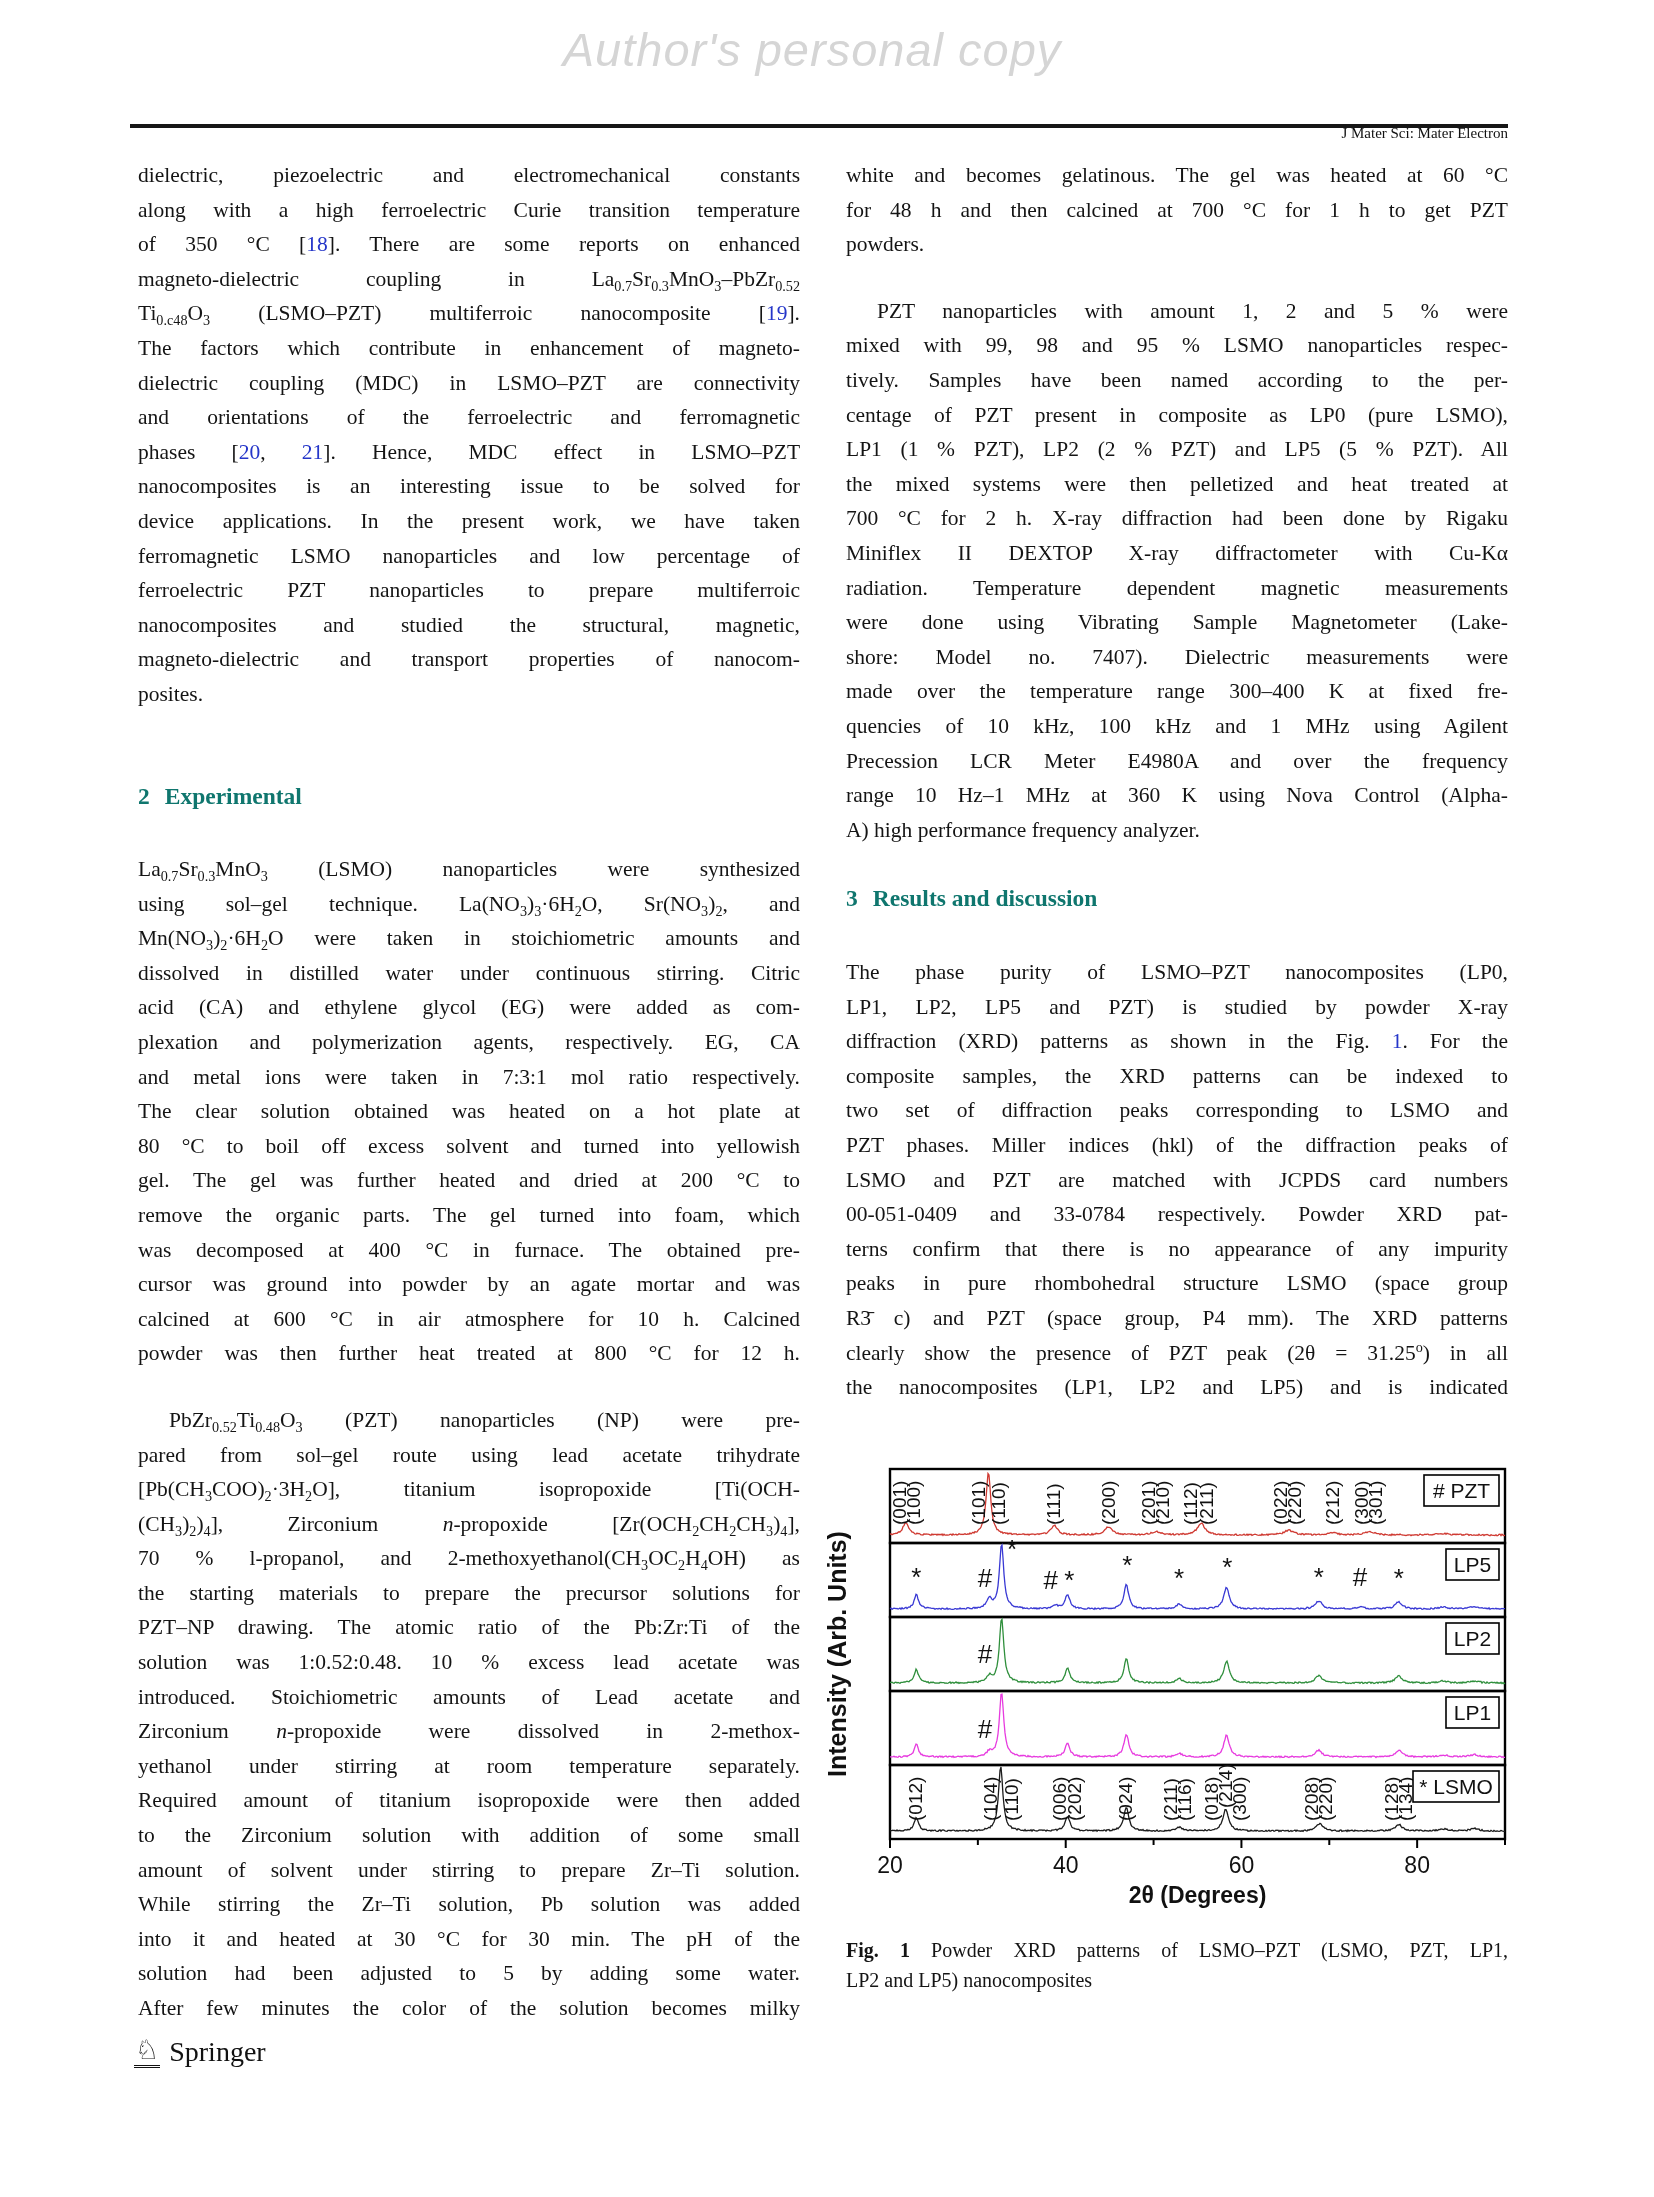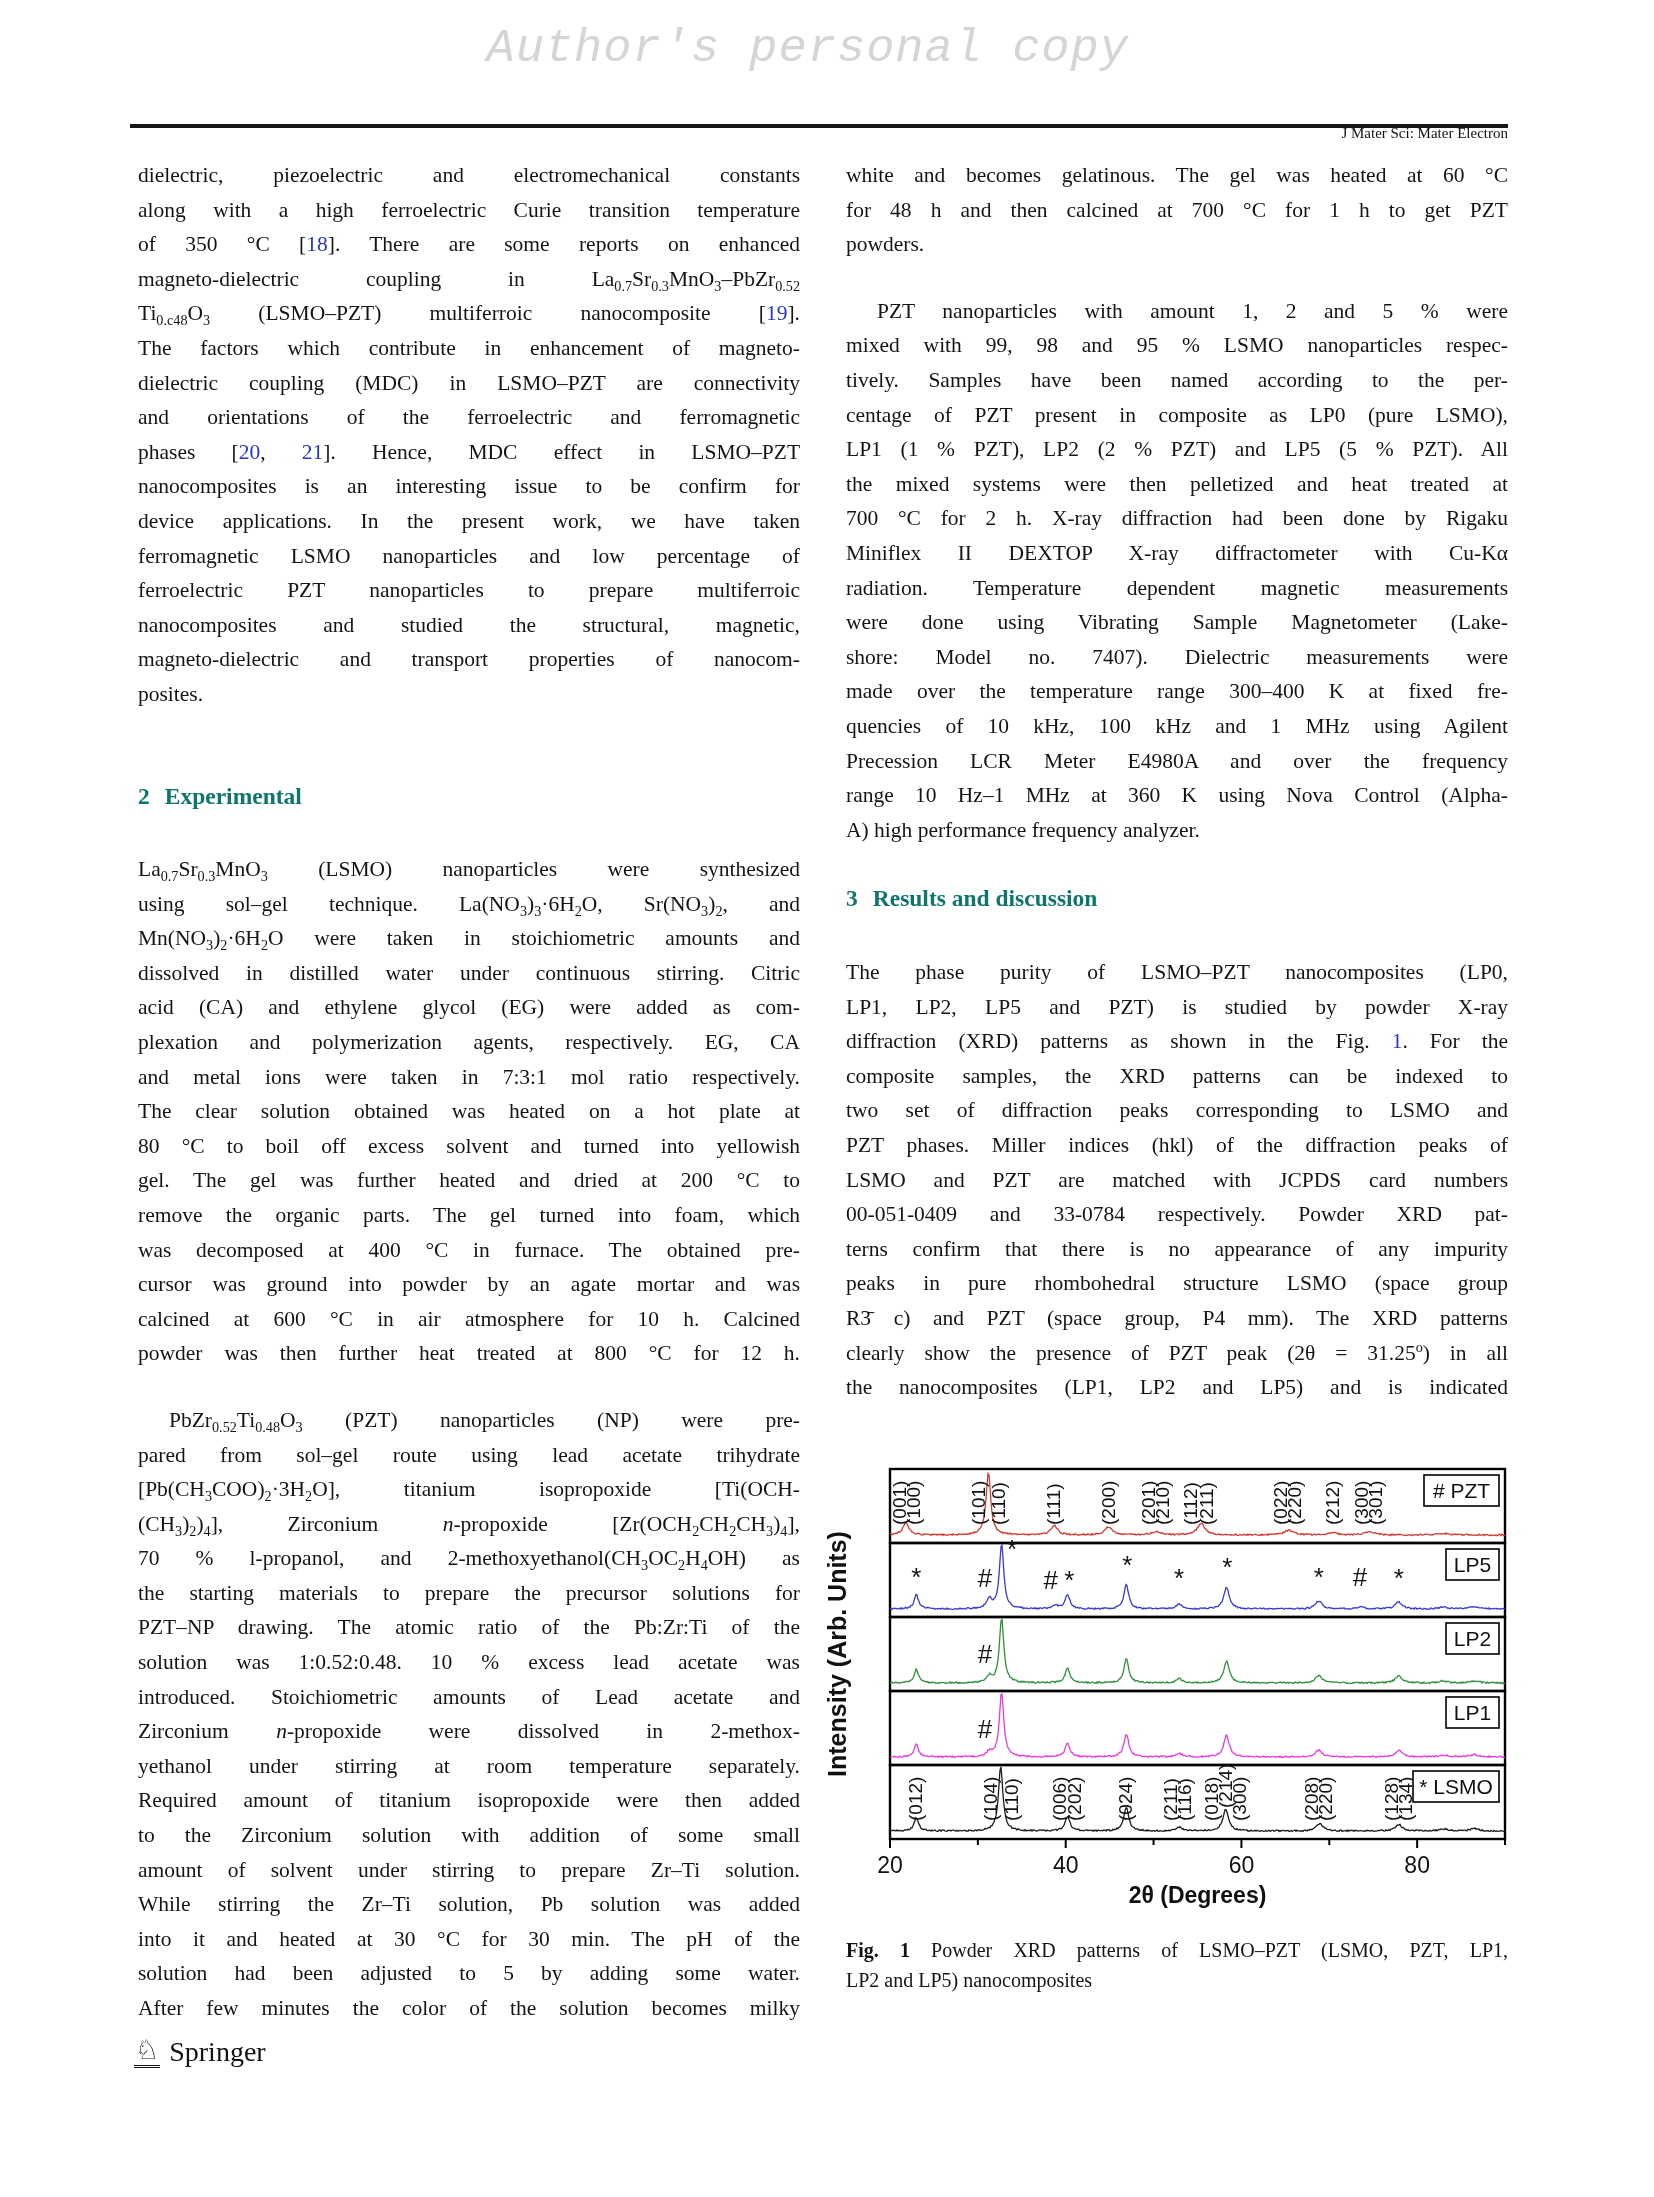--- a/index.html
+++ b/index.html
@@ -4,21 +4,21 @@
 <style>
   html,body{margin:0;padding:0;}
   body{
     width:1654px;height:2197px;position:relative;background:#ffffff;
     font-family:"Liberation Serif", serif;color:#141414;
     -webkit-font-smoothing:antialiased;overflow:hidden;
   }
   .abs{position:absolute;}
   #watermark{
     top:22px;left:50%;transform:translateX(-53%);
-    font-family:Liberation Mono, monospace;font-style:italic;
+    font-family:Liberation Sans, sans-serif;font-style:italic;
     font-size:47px;color:#d5d5d5;letter-spacing:1px;white-space:nowrap;
   }
   #journal-header{
     top:86px;left:846px;width:662px;text-align:right;
     font-size:15px;color:#111;margin-top:39px;
   }
   #header-rule{
     top:124px;left:130px;width:1378px;height:4px;background:#161616;
   }
   .col-block{width:662px;}
@@ -59,21 +59,21 @@
 <div class="abs col-block" style="left:138px;top:158px;">
     <div class="line">dielectric, piezoelectric and electromechanical constants</div>
     <div class="line">along with a high ferroelectric Curie transition temperature</div>
     <div class="line">of 350 °C [<span class="ref">18</span>]. There are some reports on enhanced</div>
     <div class="line">magneto-dielectric coupling in La<sub>0.7</sub>Sr<sub>0.3</sub>MnO<sub>3</sub>–PbZr<sub>0.52</sub></div>
     <div class="line">Ti<sub>0.c48</sub>O<sub>3</sub> (LSMO–PZT) multiferroic nanocomposite [<span class="ref">19</span>].</div>
     <div class="line">The factors which contribute in enhancement of magneto-</div>
     <div class="line">dielectric coupling (MDC) in LSMO–PZT are connectivity</div>
     <div class="line">and orientations of the ferroelectric and ferromagnetic</div>
     <div class="line">phases [<span class="ref">20</span>, <span class="ref">21</span>]. Hence, MDC effect in LSMO–PZT</div>
-    <div class="line">nanocomposites is an interesting issue to be confirm for</div>
+    <div class="line">nanocomposites is an interesting issue to be solved for</div>
     <div class="line">device applications. In the present work, we have taken</div>
     <div class="line">ferromagnetic LSMO nanoparticles and low percentage of</div>
     <div class="line">ferroelectric PZT nanoparticles to prepare multiferroic</div>
     <div class="line">nanocomposites and studied the structural, magnetic,</div>
     <div class="line">magneto-dielectric and transport properties of nanocom-</div>
     <div class="line last">posites.</div>
   </div>
 
 <div class="abs sec-heading" style="left:138px;top:783px;">
   <span class="num">2</span><span class="title">Experimental</span>

